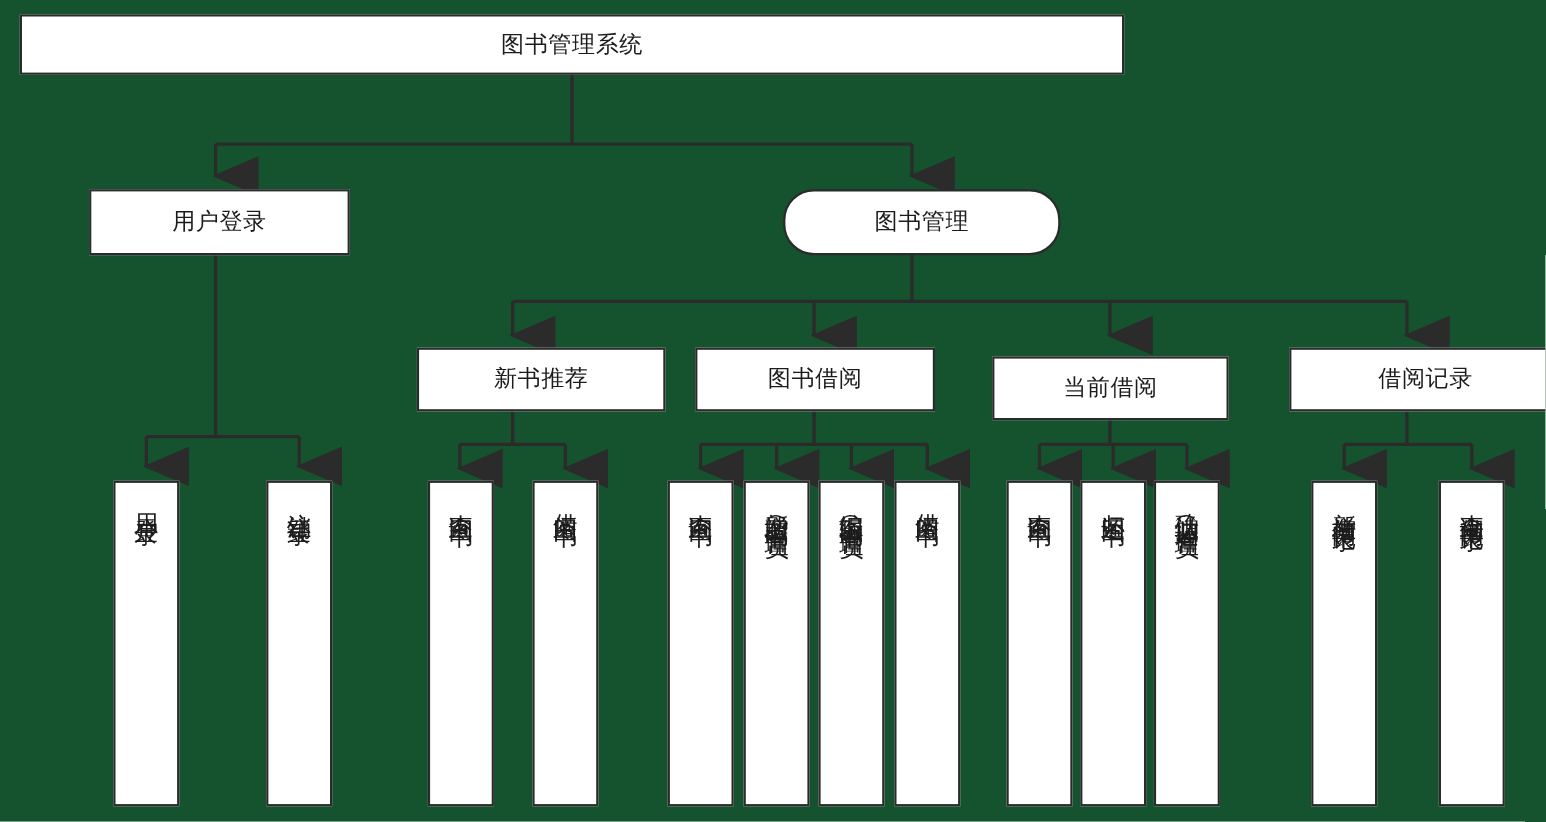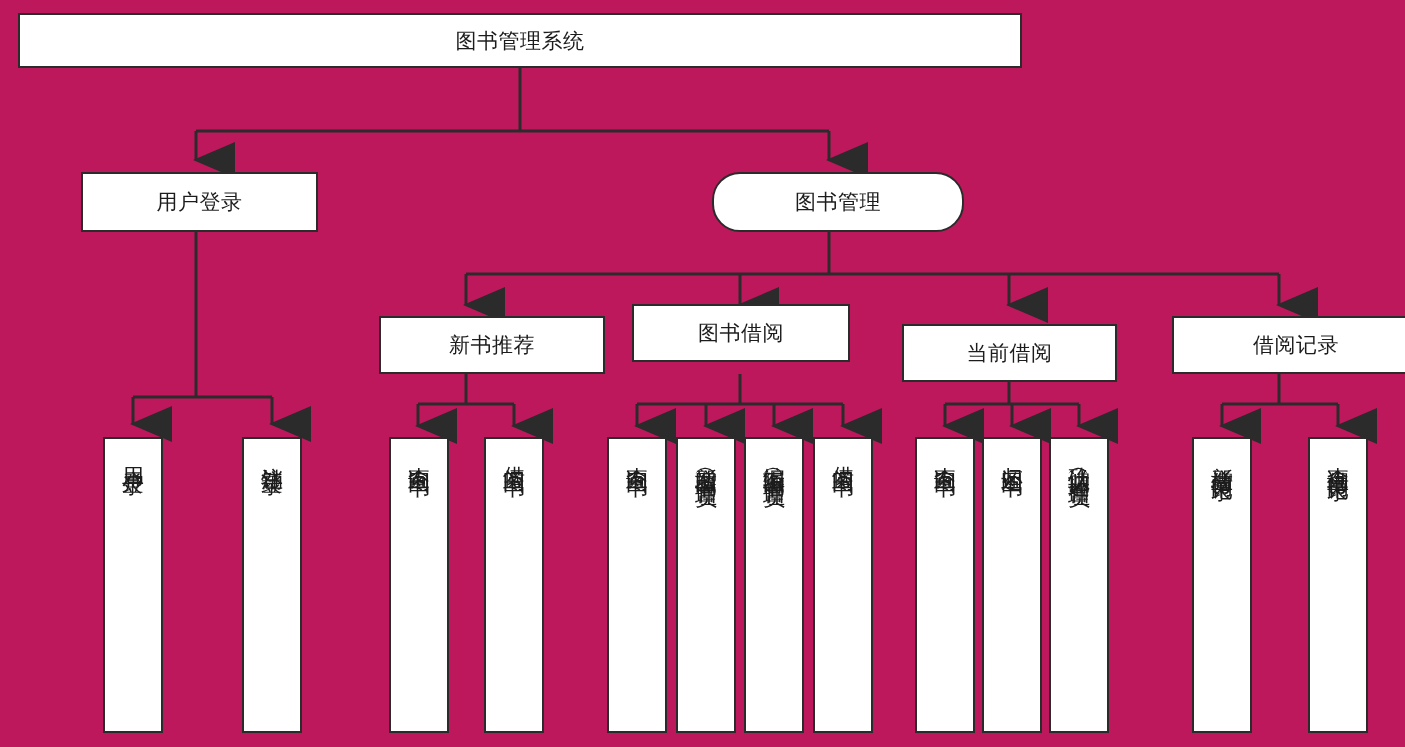--- a/index.html
+++ b/index.html
@@ -7,21 +7,21 @@
     padding: 0;
     background: #ffffff;
   }
   body {
     font-family: "Liberation Sans", "DejaVu Sans", sans-serif;
   }
   #canvas {
     position: relative;
     width: 1405px;
     height: 747px;
-    background: #be185d;
+    background: #14532d;
     overflow: hidden;
     text-decoration: underline;
   }
   #connectors {
     position: absolute;
     left: 0;
     top: 0;
     width: 1405px;
     height: 747px;
     pointer-events: none;
@@ -131,21 +131,21 @@
   <div class="node horiz" style="left:81px; top:172px; width:237px; height:60px;">
     <span class="node-label">用户登录</span>
   </div>
   <div class="node horiz" style="left:712px; top:172px; width:252px; height:60px;border-radius:28px;">
     <span class="node-label">图书管理</span>
   </div>
 
   <div class="node horiz" style="left:379px; top:316px; width:226px; height:58px;">
     <span class="node-label">新书推荐</span>
   </div>
-  <div class="node horiz" style="left:632px; top:304px; width:218px; height:58px;">
+  <div class="node horiz" style="left:632px; top:316px; width:218px; height:58px;">
     <span class="node-label">图书借阅</span>
   </div>
   <div class="node horiz" style="left:902px; top:324px; width:215px; height:58px;">
     <span class="node-label">当前借阅</span>
   </div>
   <div class="node horiz" style="left:1172px; top:316px; width:248px; height:58px;">
     <span class="node-label">借阅记录</span>
   </div>
 
   <div class="node vert" style="left:103px; top:437px; width:60px; height:296px;">

